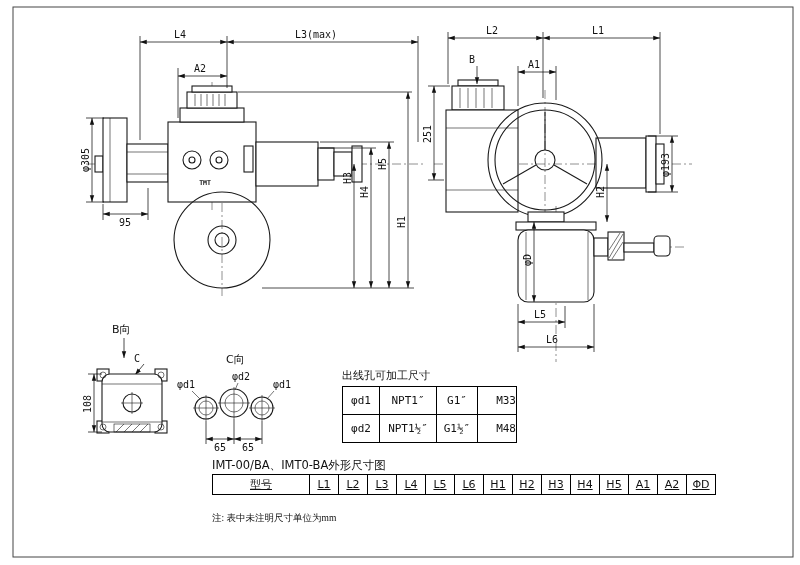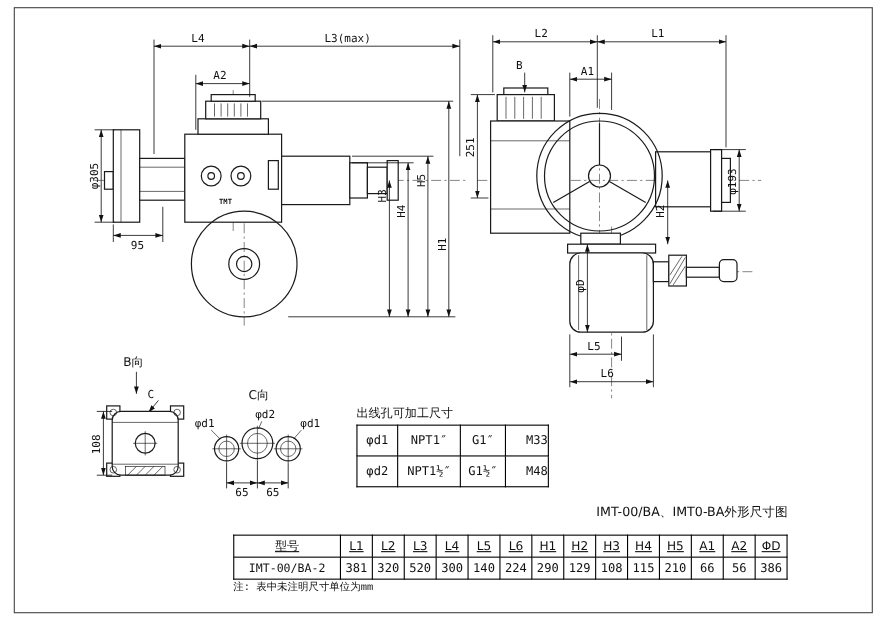--- a/index.html
+++ b/index.html
@@ -19,25 +19,25 @@
   .tblwrap{position:absolute;}
   table{border-collapse:collapse;table-layout:fixed;}
   td{border:1px solid #000;text-align:center;vertical-align:middle;padding:0;
      font-family:"DejaVu Sans Mono",monospace;font-size:11px;color:#111;}
   #outlet-table td{height:27px;}
   #outlet-table td:nth-child(1){width:36px;}
   #outlet-table td:nth-child(2){width:56px;}
   #outlet-table td:nth-child(3){width:40px;margin-top:11px;}
   #outlet-table td:nth-child(4){width:38px;text-align:right;}
   #outlet-title{font-family:"DejaVu Sans",sans-serif;font-size:11px;margin-bottom:3px;color:#111;}
-  #dim-caption{font-family:"DejaVu Sans",sans-serif;font-size:11.5px;margin-bottom:13px;color:#111;text-align:right;}
+  #dim-caption{font-family:"DejaVu Sans",sans-serif;font-size:11.5px;margin-bottom:1px;color:#111;}
   #dim-table td{height:19px;width:28px;}
   #dim-table td.model{width:96px;font-size:10.5px;}
   #dim-table tr.hdr td{font-family:"DejaVu Sans",sans-serif;font-size:11px;text-decoration:underline;}
-  #dim-note{font-family:Liberation Mono, monospace;font-size:9.5px;margin-top:0;color:#111;}
+  #dim-note{font-family:Liberation Serif, serif;font-size:9.5px;margin-top:17px;color:#111;}
 </style>
 </head>
 <body>
 
 <div id="page">
 <svg width="800" height="565" viewBox="0 0 800 565">
   <defs>
     <marker id="arr" viewBox="0 0 10 10" refX="10" refY="5" markerWidth="9" markerHeight="9" orient="auto-start-reverse">
       <path d="M0,1.8 L10,5 L0,8.2 z" fill="#111"></path>
     </marker>
@@ -258,21 +258,21 @@
     <line class="d" x1="234" y1="419" x2="234" y2="444"></line>
     <line class="d" x1="262" y1="421" x2="262" y2="444"></line>
     <line class="d" x1="206" y1="439" x2="234" y2="439" marker-start="url(#arr)" marker-end="url(#arr)"></line>
     <line class="d" x1="234" y1="439" x2="262" y2="439" marker-start="url(#arr)" marker-end="url(#arr)"></line>
     <text class="dim" x="220" y="451" text-anchor="middle">65</text>
     <text class="dim" x="248" y="451" text-anchor="middle">65</text>
   </g>
 </svg>
 
 
-<div class="tblwrap" style="left:324px;top:368px;">
+<div class="tblwrap" style="left:342px;top:368px;">
   <div id="outlet-title">出线孔可加工尺寸</div>
   <table id="outlet-table">
     <tbody>
           <tr>
       <td>φd1</td>
       <td>NPT1″</td>
       <td>G1″</td>
       <td>M33</td>
     </tr>
     <tr>
@@ -300,34 +300,17 @@
       <td>L6</td>
       <td>H1</td>
       <td>H2</td>
       <td>H3</td>
       <td>H4</td>
       <td>H5</td>
       <td>A1</td>
       <td>A2</td>
       <td>ΦD</td>
     </tr>
-    <tr>
-      <td class="model">IMT-00/BA-2</td>
-      <td>381</td>
-      <td>320</td>
-      <td>520</td>
-      <td>300</td>
-      <td>140</td>
-      <td>224</td>
-      <td>290</td>
-      <td>129</td>
-      <td>108</td>
-      <td>115</td>
-      <td>210</td>
-      <td>66</td>
-      <td>56</td>
-      <td>386</td>
-    </tr>
   </tbody>
       </table>
   <div id="dim-note">注: 表中未注明尺寸单位为mm</div>
 </div>
 </div>
 
 </body></html>

